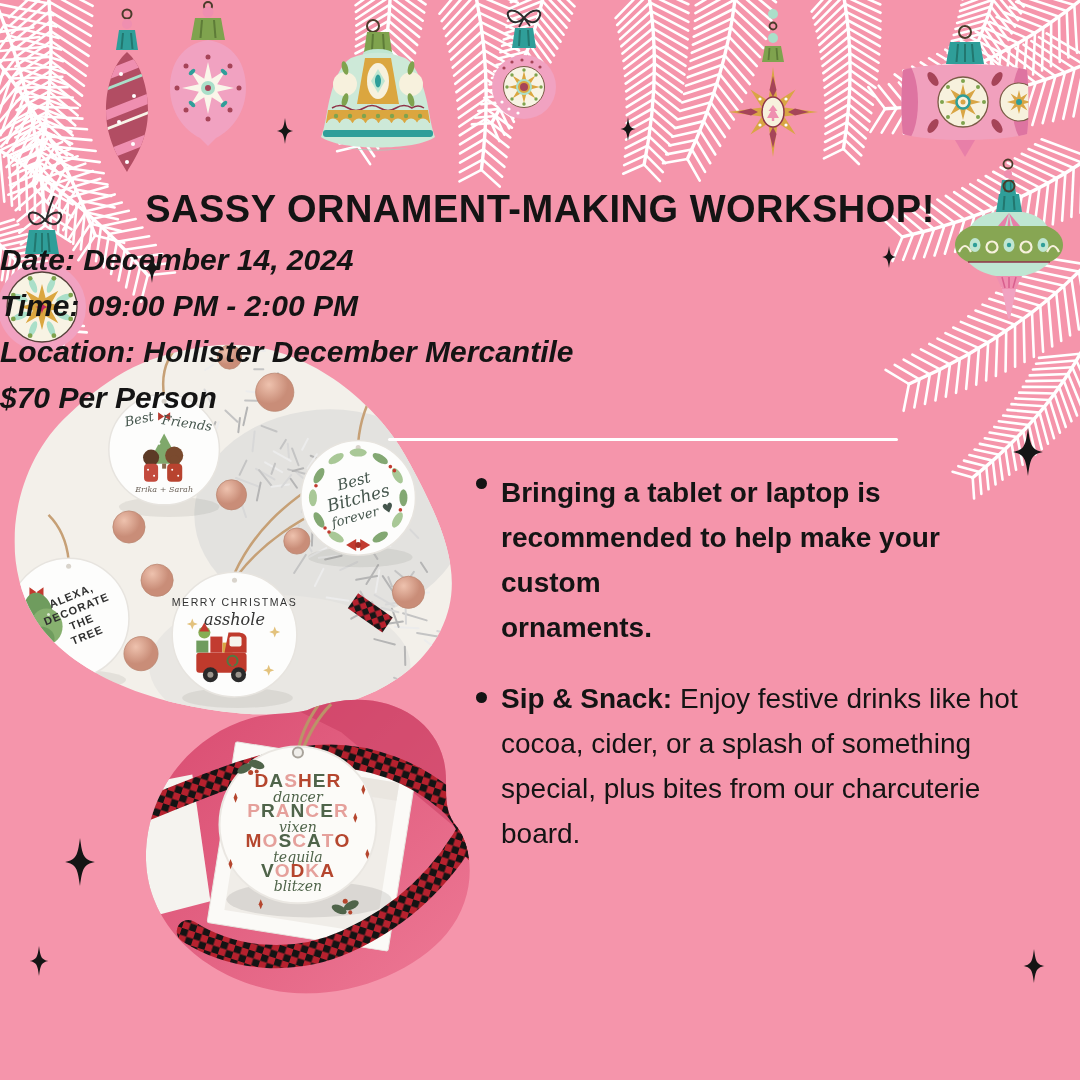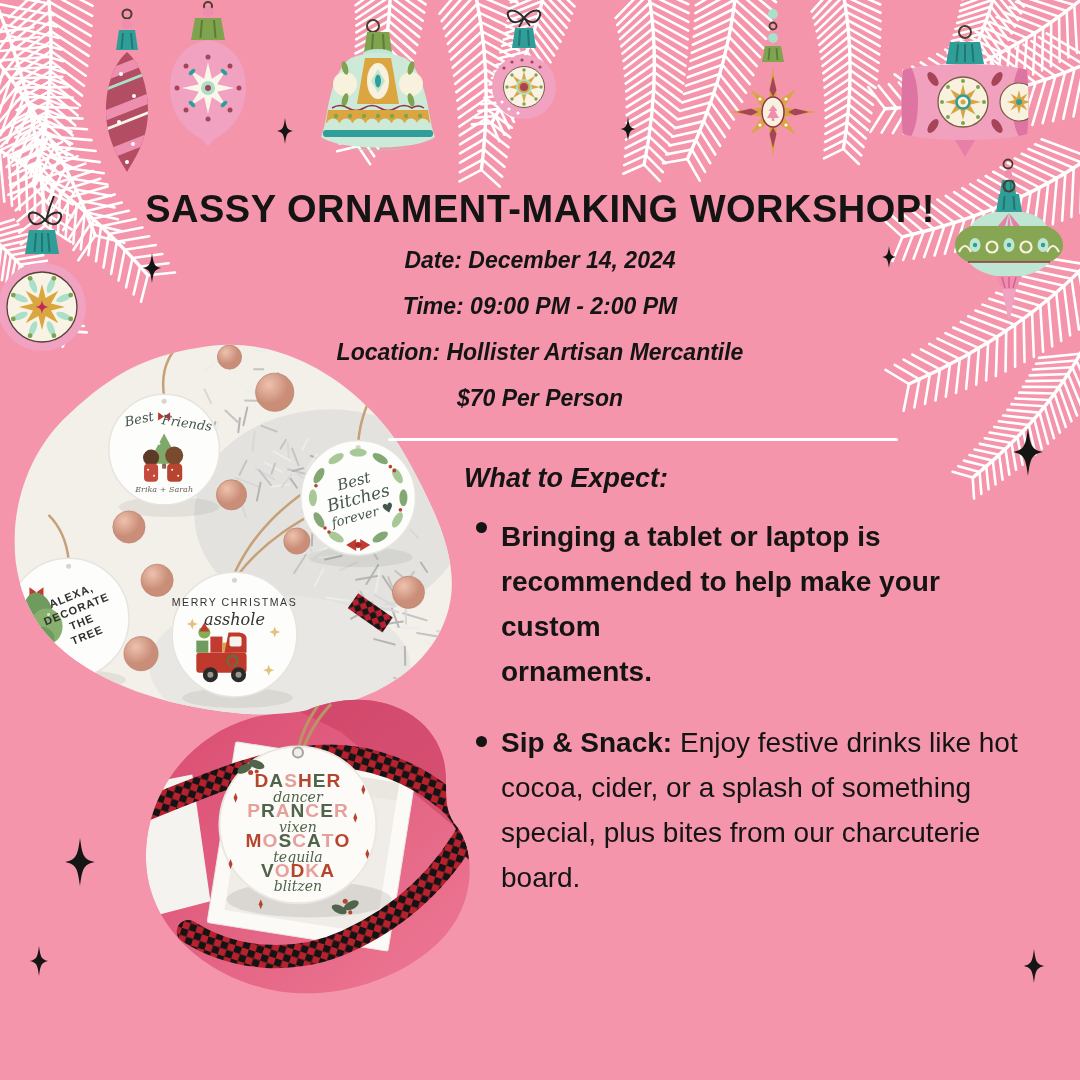--- a/index.html
+++ b/index.html
@@ -3,22 +3,22 @@
 <meta charset="utf-8">
 <style>
   html,body{margin:0;padding:0;}
   .canvas{position:relative;width:1080px;height:1080px;overflow:hidden;
     background:#f595ab;font-family:"Liberation Sans",sans-serif;color:#141414;}
   .decor{position:absolute;left:0;top:0;z-index:1;pointer-events:none;}
   .photo{position:absolute;z-index:2;}
   .textlayer{position:absolute;left:0;top:0;width:1080px;height:1052px;z-index:3;pointer-events:none;}
   .title{position:absolute;left:0;right:0;top:163px;text-align:center;
     font-size:38px;font-weight:bold;letter-spacing:.5px;}
-  .details{position:absolute;left:0;right:0;top:237px;text-align:center;
-    font-size:23px;line-height:46px;font-weight:bold;font-style:italic;}
+  .details{position:absolute;left:0;right:0;top:237px;
+    font-size:30px;line-height:46px;font-weight:bold;font-style:italic;}
   .divider{position:absolute;left:388px;top:438px;width:510px;height:3px;background:#ffffff;border-radius:2px;}
   .expect{position:absolute;left:464px;top:462px;width:572px;font-size:28px;line-height:45px;}
   .expect h2{margin:0 0 12px 0;font-size:27px;font-weight:bold;font-style:italic;line-height:32px;}
   .expect ul{list-style:none;margin:0;padding:0;}
   .expect li{display:flex;margin:0 0 26px 0;}
   .expect .dot{flex:0 0 auto;width:11px;height:11px;border-radius:50%;background:#141414;margin:16px 14px 0 12px;}
   .expect .txt{white-space:pre-line;}
   .expect li.em .txt{font-weight:bold;margin-top:8px;}
   .footer{position:absolute;left:0;right:0;top:987px;text-align:center;
     font-size:27px;line-height:37px;font-weight:bold;font-style:italic;}
@@ -1431,26 +1431,25 @@
         </g>
       </g>
     </g>
   </svg>
 
   <div class="textlayer">
     <h1 class="title">SASSY ORNAMENT-MAKING WORKSHOP!</h1>
     <div class="details">
       <div>Date: December 14, 2024</div>
       <div>Time: 09:00 PM - 2:00 PM</div>
-      <div>Location: Hollister Artisan Mercantile</div>
+      <div>Location: Hollister December Mercantile</div>
       <div>$70 Per Person</div>
     </div>
     <div class="divider"></div>
     <section class="expect">
-      <h2>What to Expect:</h2>
       <ul>
         <li class="em">
           <span class="dot"></span>
           <span class="txt">Bringing a tablet or laptop is
 recommended to help make your custom
 ornaments.</span>
         </li>
         <li>
           <span class="dot"></span>
           <span class="txt"><b>Sip &amp; Snack:</b> <span>Enjoy festive drinks like hot

